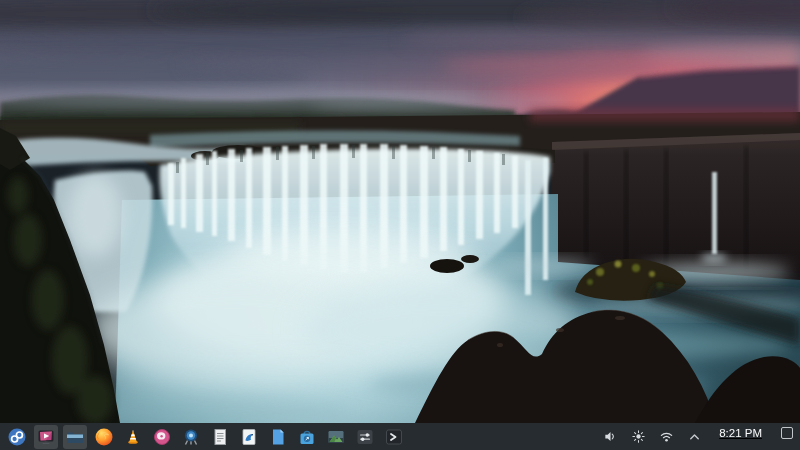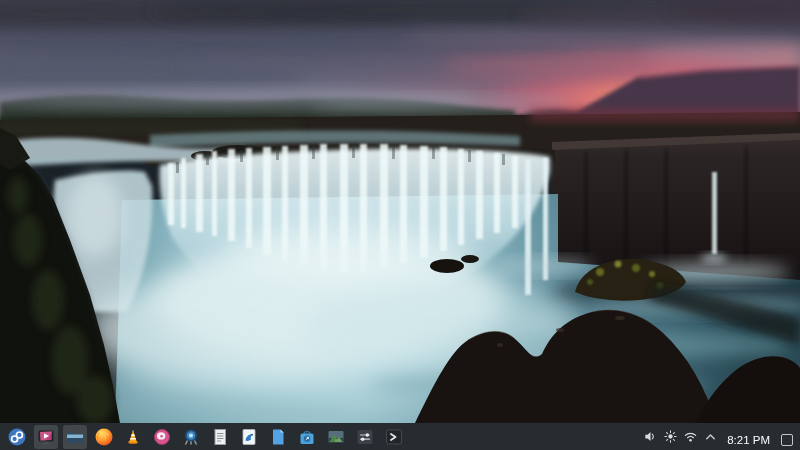--- a/index.html
+++ b/index.html
@@ -10,21 +10,21 @@
   
   .panel{position:absolute;left:0;right:0;bottom:0;height:27px;
          background:rgba(40,44,49,0.97);display:flex;align-items:center;
          padding:0 5px;box-sizing:border-box;z-index:5;}
   .apps{display:flex;align-items:center;gap:5px;}
   .task{width:24px;height:24px;display:flex;align-items:center;justify-content:center;
         background:transparent;border:none;padding:0;border-radius:3px;cursor:default;}
   .task.running{background:rgba(255,255,255,0.13);}
   .task svg{width:20px;height:20px;display:block;}
   .spacer{flex:1;}
-  .tray{display:flex;align-items:flex-end;gap:1px;}
+  .tray{display:flex;align-items:flex-start;gap:9px;text-decoration:underline;}
   .trico{width:19px;height:19px;display:flex;align-items:center;justify-content:center;
          background:transparent;border:none;padding:0;}
   .trico svg{width:15px;height:15px;display:block;}
   .clock{background:transparent;border:none;color:#fbfcfc;font-size:11.5px;
          font-family:"Liberation Sans",sans-serif;padding:0 6px;white-space:nowrap;}
   .showdesk{width:12px;height:12px;border:1px solid #c3c7cb;border-radius:2px;
             background:transparent;margin:0 2px 0 4px;padding:0;}
 </style>
 </head>
 <body>

